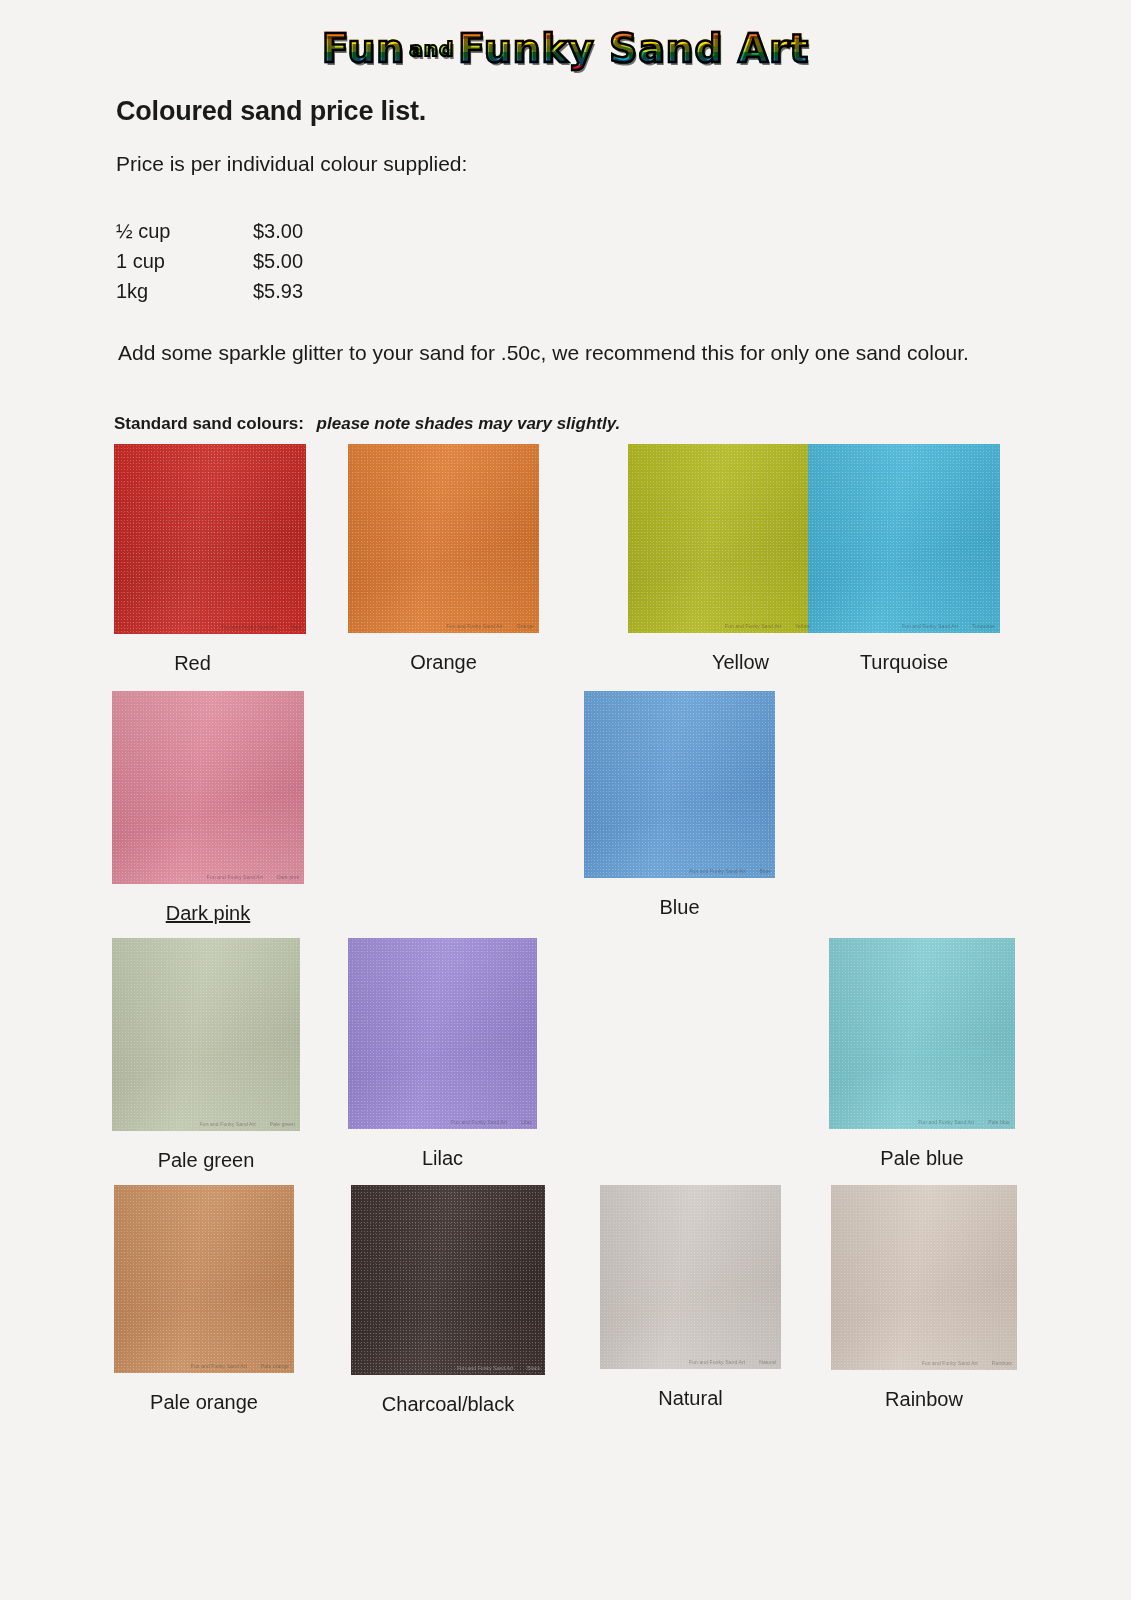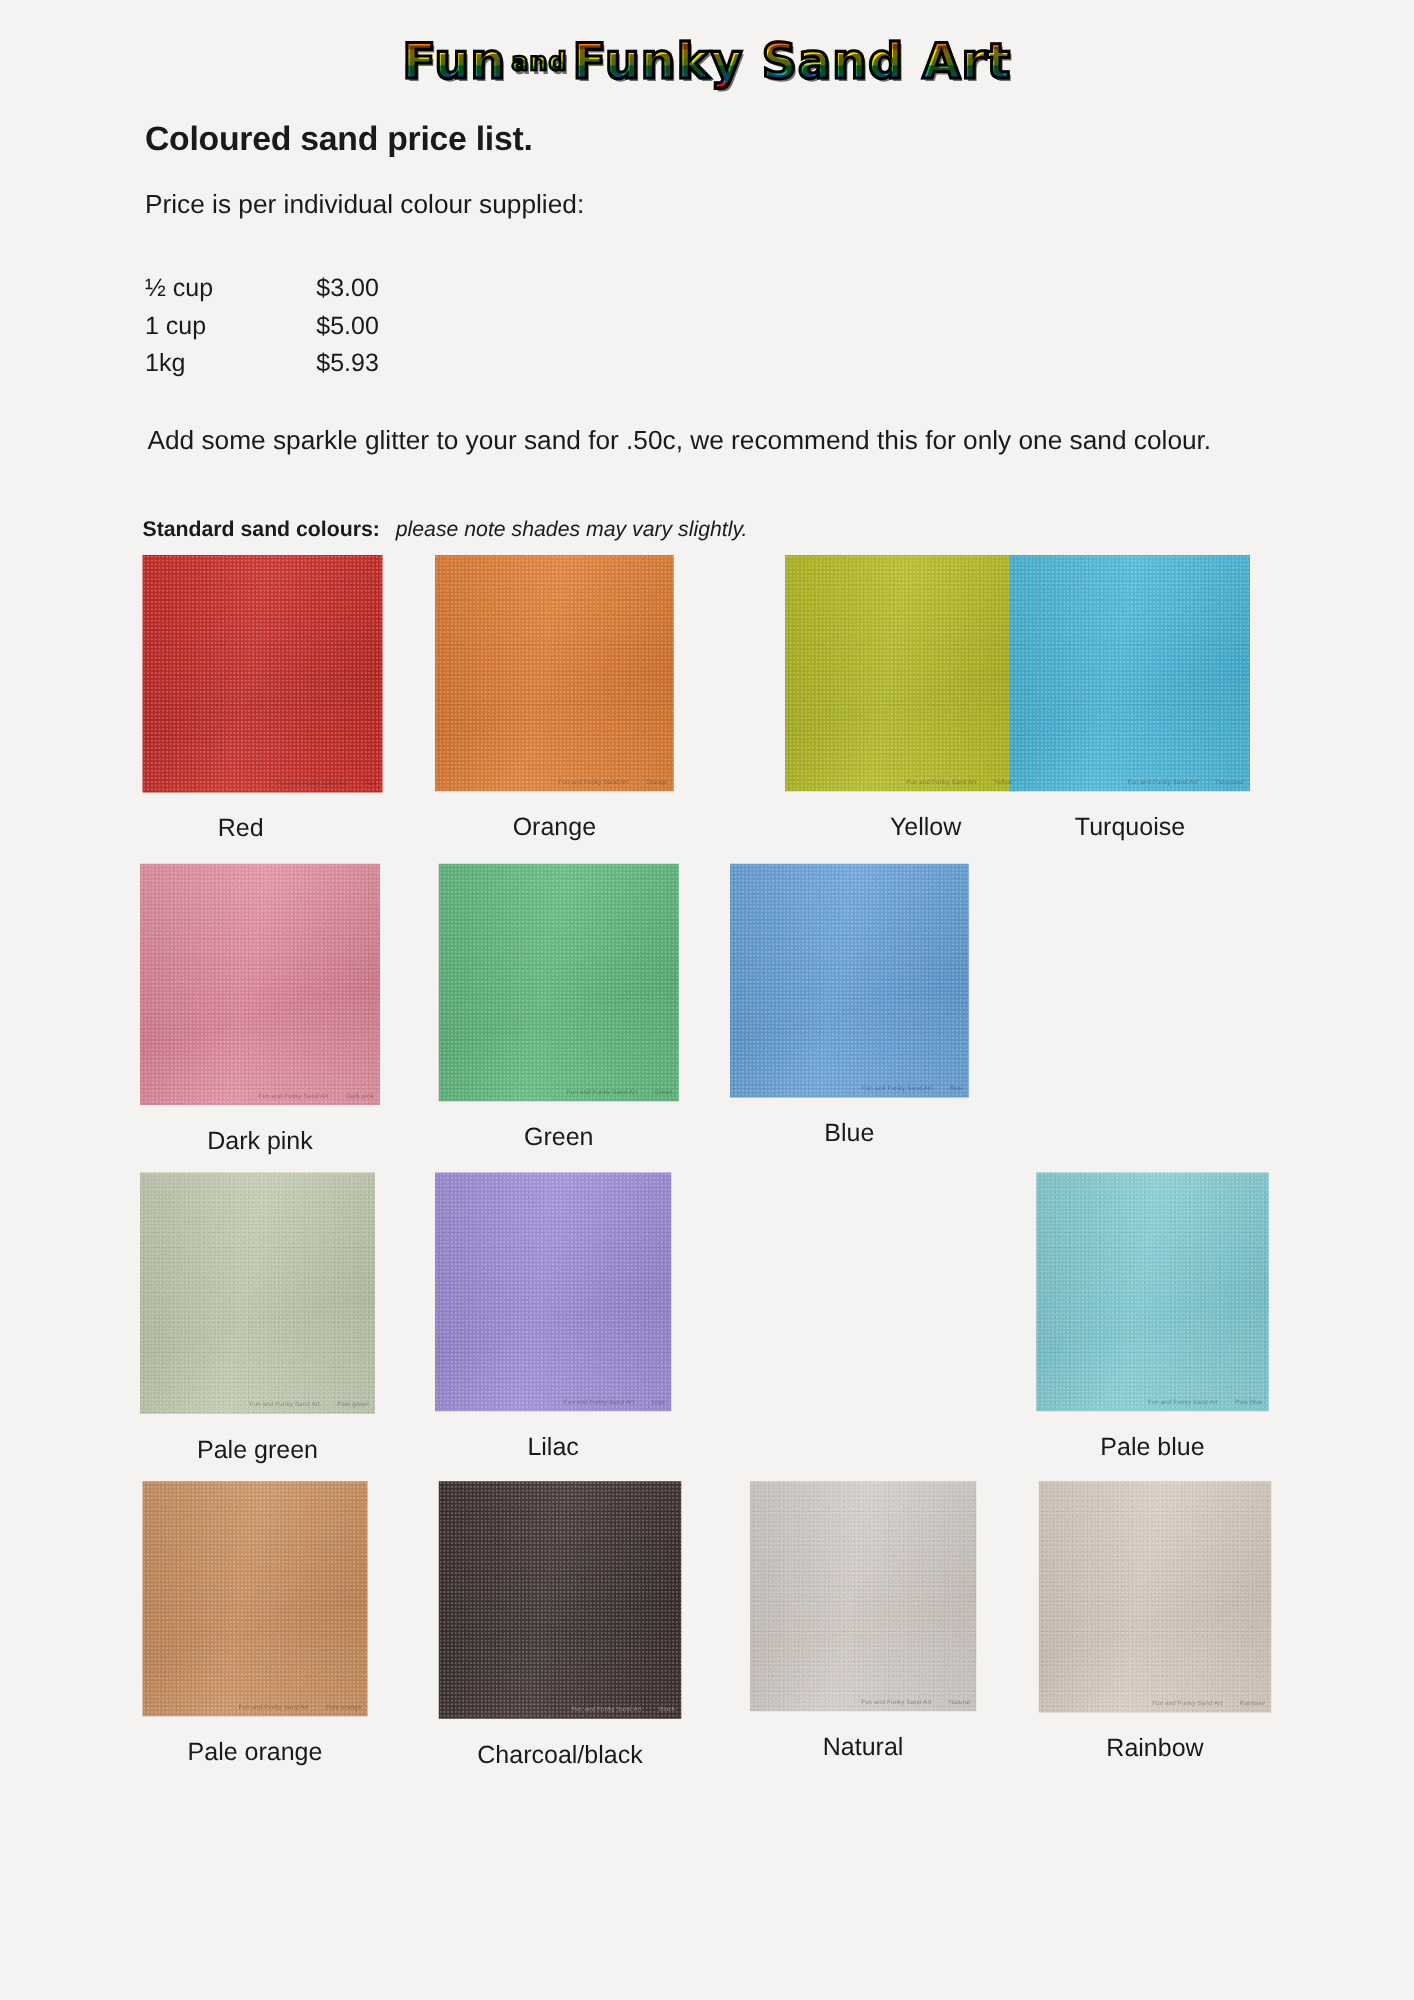--- a/index.html
+++ b/index.html
@@ -93,21 +93,21 @@
   .std-line {
     position: absolute;
     left: 114px;
     top: 414px;
     font-size: 17px;
     font-weight: bold;
     white-space: nowrap;
   }
   .std-line .note {
     font-style: italic;
-    font-weight: normal;
+    font-weight: bold;
     margin-left: 8px;
   }
 
   
   .grid {
     position: absolute;
     left: 0;
     top: 444px;
     width: 1131px;
   }
@@ -223,31 +223,25 @@
         <div class="swatch-label">Yellow</div>
       </div>
       <div class="cell" style="left: 808px; width: 192px;">
         <div class="swatch" style="width: 192px; height: 189px; background: linear-gradient(165deg, rgb(76, 184, 216) 0%, rgb(63, 171, 205) 60%, rgb(76, 184, 216) 100%);">
           <div class="watermark wm-dark"><span>Fun and Funky Sand Art</span><span class="wm-name">Turquoise</span></div>
         </div>
         <div class="swatch-label">Turquoise</div>
       </div>
     </div>
     <div class="row">
-      <div class="cell" style="left: 112px; width: 192px;">
+      <div class="cell" style="left: 112px; width: 192px; text-decoration: underline;">
         <div class="swatch" style="width: 192px; height: 193px; background: linear-gradient(165deg, rgb(226, 148, 163) 0%, rgb(211, 120, 140) 60%, rgb(226, 148, 163) 100%);">
           <div class="watermark wm-dark"><span>Fun and Funky Sand Art</span><span class="wm-name">Dark pink</span></div>
         </div>
         <div class="swatch-label">Dark pink</div>
-      </div>
-      <div class="cell" style="left: 351px; width: 192px;">
-        <div class="swatch" style="width: 192px; height: 190px; background: linear-gradient(165deg, rgb(98, 186, 126) 0%, rgb(86, 173, 114) 60%, rgb(98, 186, 126) 100%);">
-          <div class="watermark wm-dark"><span>Fun and Funky Sand Art</span><span class="wm-name">Green</span></div>
-        </div>
-        <div class="swatch-label">Green</div>
       </div>
       <div class="cell" style="left: 584px; width: 191px;">
         <div class="swatch" style="width: 191px; height: 187px; background: linear-gradient(165deg, rgb(106, 163, 216) 0%, rgb(91, 149, 205) 60%, rgb(106, 163, 216) 100%);">
           <div class="watermark wm-dark"><span>Fun and Funky Sand Art</span><span class="wm-name">Blue</span></div>
         </div>
         <div class="swatch-label">Blue</div>
       </div>
     </div>
     <div class="row">
       <div class="cell" style="left: 112px; width: 188px;">

